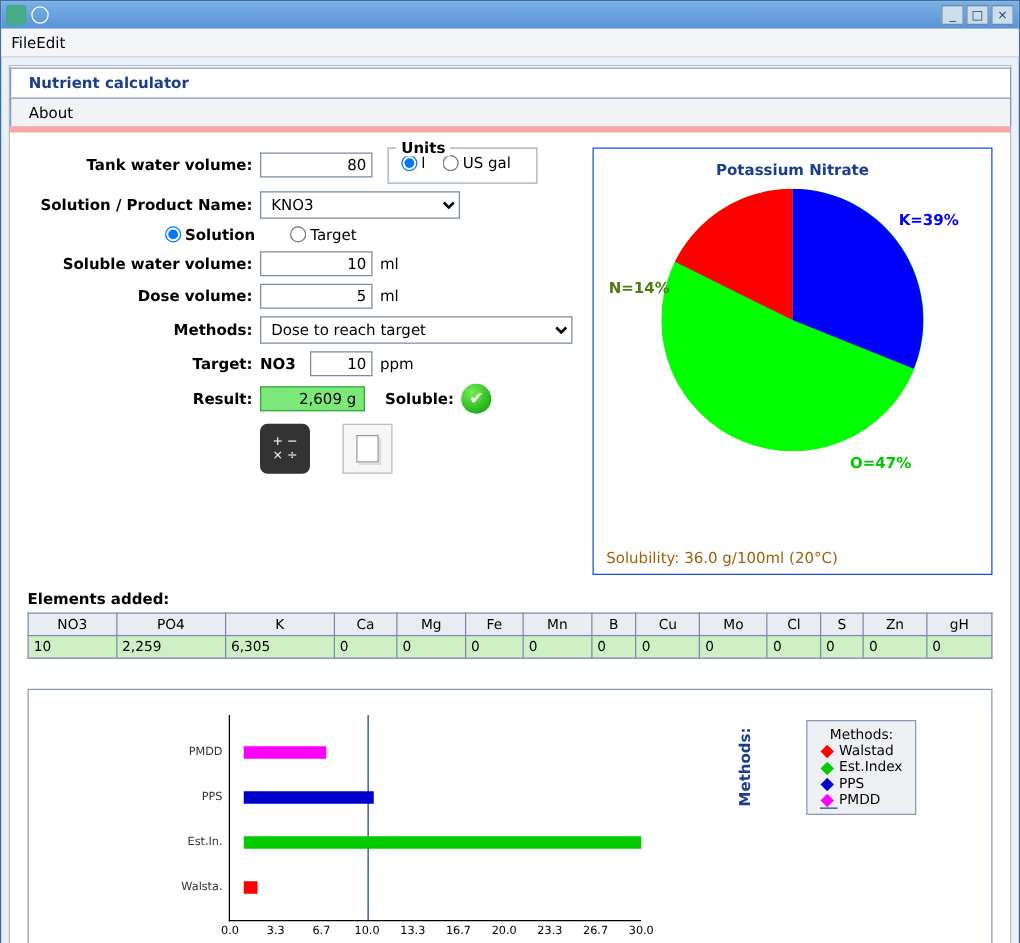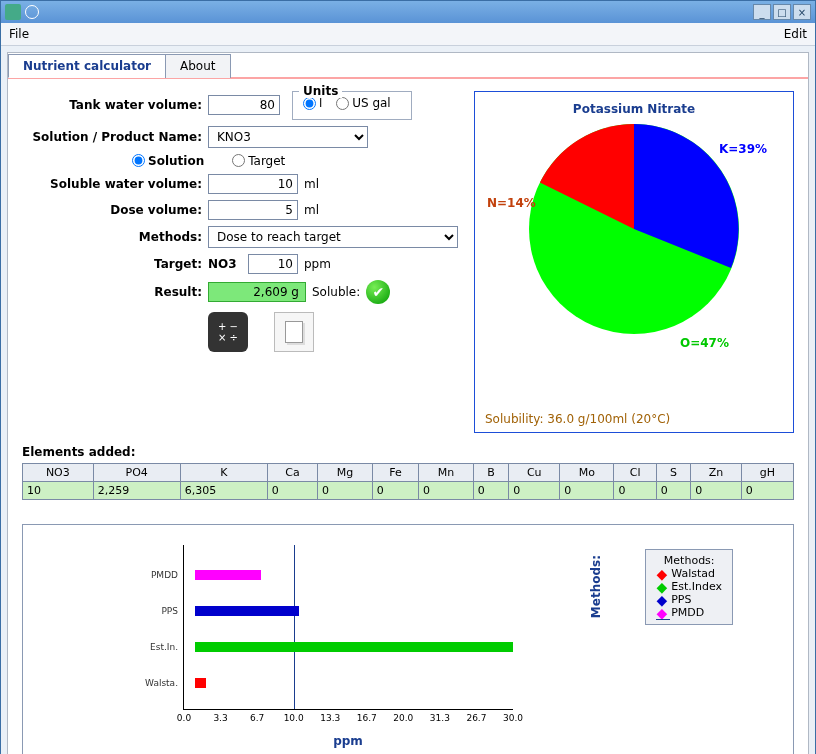--- a/index.html
+++ b/index.html
@@ -5,46 +5,46 @@
 * { box-sizing: border-box; margin: 0; padding: 0; }
 body { font-family: "DejaVu Sans", Verdana, sans-serif; font-size: 12px; background: #fff; color: #000; }
 
 .window { width: 816px; border: 1px solid #3a6ea5; background: #eaf0f7; }
 .titlebar { height: 22px; background: linear-gradient(#7ab0e5,#5a93d6); display: flex; align-items: center; padding: 0 4px; }
 .titlebar .app-icon { width: 16px; height: 16px; background: #4a8; border-radius: 2px; margin-right: 4px; }
 .titlebar .gear-icon { width: 14px; height: 14px; border: 1px solid #fff; border-radius: 50%; }
 .titlebar .spacer { flex: 1; }
 .titlebar .winbtn { width: 18px; height: 16px; margin-left: 2px; background: #cde; border: 1px solid #68a; display:flex; align-items:center; justify-content:center; font-size:10px; color:#246; cursor:pointer; }
 
-.menubar { background: #f3f5f9; border-bottom: 1px solid #c8d0dc; padding: 4px 8px; display:flex; gap:12px;justify-content:space-between; }
+.menubar { background: #f3f5f9; border-bottom: 1px solid #c8d0dc; padding: 4px 8px; display:flex; gap:0; }
 .menubar span { cursor: pointer; }
 
 .content { background: #fff; margin: 6px; padding: 0; border: 1px solid #b0b8c4; }
 
-.tabrow { display:flex; border-bottom: 2px solid #fca5a5; background:#fff; }
+.tabrow { display:flex; border-bottom: 6px solid #fca5a5; background:#fff;flex-direction:column; }
 .tab { padding: 4px 14px; border: 1px solid #8a99b3; border-bottom: none; margin-right:-1px; background:#f2f3f6; cursor:pointer; position:relative; top:1px; }
 .tab.active { background:#fff; font-weight:bold; color:#1a3d8f; border-bottom:1px solid #fff; }
 
 .panel { padding: 12px 14px; }
 
 .toprow { display:flex; gap:10px; }
 .leftcol { flex:1; }
 .rightcol { width: 320px; }
 
 .formrow { display:flex; align-items:center; margin-bottom:6px; gap:6px; }
 .formrow .lbl { width: 180px; text-align:right; font-weight:bold; }
 .formrow input[type=text] { border:1px solid #7a8aa5; padding:2px 4px; text-align:right; font-family:inherit; font-size:12px; }
 .formrow select { border:1px solid #7a8aa5; padding:2px 4px; background:#fff; font-family:inherit; font-size:12px; }
 
 .unitsbox { border:1px solid #a0acc0; padding:4px 10px 6px; position:relative; margin-left:6px; }
 .unitsbox .legend { position:absolute; top:-8px; left:6px; background:#fff; padding:0 4px; font-weight:bold; }
 .radio { display:inline-flex; align-items:center; gap:3px; margin-right:10px; cursor:pointer; }
 .radio input { margin:0; }
 
-.resultfield { background:#7de87a; border:1px solid #3a3; padding:2px 6px; text-align:right; width:98px; display:inline-block; }
+.resultfield { background:#7de87a; border:1px solid #3a3; padding:2px 6px; text-align:right; width:84px; display:inline-block; }
 .checkcircle { width:24px; height:24px; border-radius:50%; background:radial-gradient(circle at 35% 30%, #7e5, #090); display:inline-flex; align-items:center; justify-content:center; color:#fff; font-weight:bold; font-size:14px; }
 
 .calcbtn { width:40px; height:40px; background:#333; border-radius:6px; display:inline-flex; flex-direction:column; align-items:center; justify-content:center; color:#fff; font-size:10px; cursor:pointer; margin-right:20px; }
 .copybtn { width:40px; height:40px; border:1px solid #bbb; background:#f6f6f6; display:inline-flex; align-items:center; justify-content:center; cursor:pointer; }
 .copybtn .sheet { width:18px; height:22px; border:1px solid #999; background:#fff; box-shadow: 2px 2px 0 #ddd; }
 
 .piebox { border:1px solid #1d4ed8; padding:10px; height: 342px; position:relative; }
 .pietitle { text-align:center; color:#1a3d8f; font-weight:bold; margin-bottom:8px; }
 .pie { width:210px; height:210px; margin: 0 auto; position:relative; }
 .pielabel { position:absolute; font-size:12px; font-weight:bold; }
@@ -99,21 +99,21 @@
       <div class="tab">About</div>
     </div>
 
     <div class="panel">
       <div class="toprow">
 
         <div class="leftcol">
 
           <div class="formrow">
             <div class="lbl">Tank water volume:</div>
-            <input type="text" style="width: 72px;" value="80">
+            <input type="text" style="width: 90px;" value="80">
             <div class="unitsbox">
               <div class="legend">Units</div>
               <label class="radio">
                   <input type="radio" name="u" checked="" style=""> 
                   <span>l</span>
                 </label>
               <label class="radio">
                   <input type="radio" name="u" style=""> 
                   <span>US gal</span>
                 </label>
@@ -160,21 +160,21 @@
           <div class="formrow">
             <div class="lbl">Target:</div>
             <span style="font-weight:bold; width:34px">NO3</span>
             <input type="text" style="width: 50px;" value="10">
             <span>ppm</span>
           </div>
 
           <div class="formrow">
             <div class="lbl">Result:</div>
             <span class="resultfield">2,609 g</span>
-            <span style="font-weight:normal; ">Soluble:</span>
+            <span style="font-weight:bold; margin-left:10px">Soluble:</span>
             <span class="checkcircle">✔</span>
           </div>
 
           <div class="formrow" style="padding-left:186px; margin-top:8px;">
             <div class="calcbtn">
               <div>+ −</div>
                 <div>× ÷</div>
             </div>
             <div class="copybtn">
               <div class="sheet"></div>
@@ -188,21 +188,21 @@
             <div class="pietitle">Potassium Nitrate</div>
             <div class="pie">
               <svg viewBox="0 0 100 100" width="210" height="210">
 
                 <circle r="50" cx="50" cy="50" fill="#00ff00"></circle>
                 <path d="M50 50 L50 0 A50 50 0 0 1 96.2 68.6 Z" fill="#0000ff"></path>
                 <path d="M50 50 L5.2 27.8 A50 50 0 0 1 50 0 Z" fill="#ff0000"></path>
               </svg>
               <div class="pielabel" style="color:#0000ff; right:-28px; top:18px">K=39%</div>
               <div class="pielabel" style="color:#00c800; right:10px; bottom:-16px">O=47%</div>
-              <div class="pielabel" style="color:#c2410c; left:-42px; top:72px">N=14%</div>
+              <div class="pielabel" style="color:#4d7c0f; left:-42px; top:72px">N=14%</div>
             </div>
             <div class="solubility">Solubility: 36.0 g/100ml (20°C)</div>
           </div>
         </div>
       </div>
 
       <div class="sectionlabel">Elements added:</div>
       <table class="elemtable">
         <thead>
             <tr id="elemhead">
@@ -270,21 +270,21 @@
             </div>
 
           <div id="ticks">
               <span class="tick" style="left: 0%;">0.0</span>
               <span class="tick" style="left: 11.1111%;">3.3</span>
               <span class="tick" style="left: 22.2222%;">6.7</span>
               <span class="tick" style="left: 33.3333%;">10.0</span>
               <span class="tick" style="left: 44.4444%;">13.3</span>
               <span class="tick" style="left: 55.5556%;">16.7</span>
               <span class="tick" style="left: 66.6667%;">20.0</span>
-              <span class="tick" style="left: 77.7778%;">31.3</span>
+              <span class="tick" style="left: 77.7778%;">23.3</span>
               <span class="tick" style="left: 88.8889%;">26.7</span>
               <span class="tick" style="left: 100%;">30.0</span>
             </div>
         </div>
         <div class="xlabel">ppm</div>
 
         <div class="legendbox">
           <div class="legendtitle">Methods:</div>
           <div class="legenditem">
               <span class="legendmark" style="color:#ff0000">◆</span>

